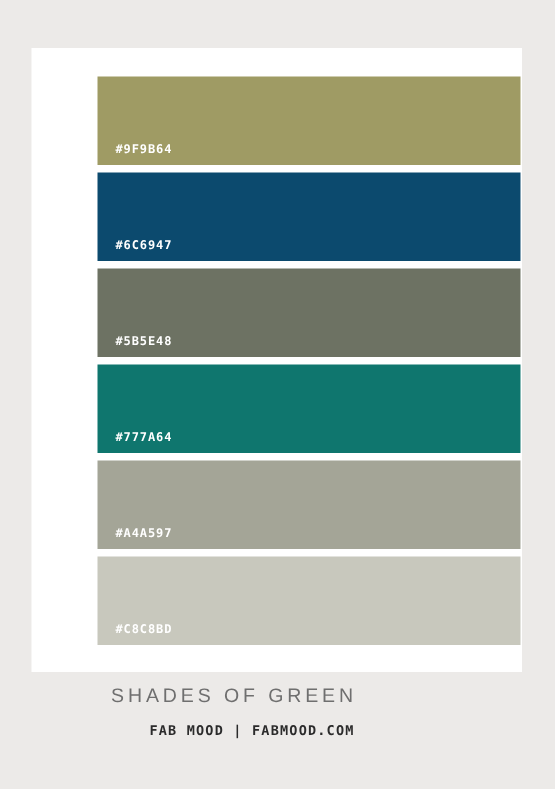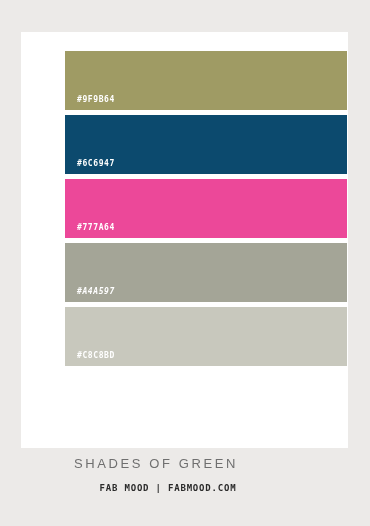--- a/index.html
+++ b/index.html
@@ -104,26 +104,29 @@
     <div id="swatch-list">
 
       <div class="swatch" style="background-color: rgb(159, 155, 100);">
         <span class="swatch-label">#9F9B64</span>
       </div>
 
       <div class="swatch" style="background-color: #0c4a6e;">
         <span class="swatch-label">#6C6947</span>
       </div>
 
+      <div class="swatch" style="background-color: rgb(109, 114, 99);">
+        <span class="swatch-label">#5B5E48</span>
+      </div>
 
-      <div class="swatch" style="background-color: #ec4899;">
+      <div class="swatch" style="background-color: #0f766e;">
         <span class="swatch-label">#777A64</span>
       </div>
 
-      <div class="swatch" style="background-color: rgb(164, 165, 151); font-style: italic;">
+      <div class="swatch" style="background-color: rgb(164, 165, 151);">
         <span class="swatch-label">#A4A597</span>
       </div>
 
       <div class="swatch" style="background-color: rgb(200, 200, 189);">
         <span class="swatch-label">#C8C8BD</span>
       </div>
 
     </div>
   </div>
 

